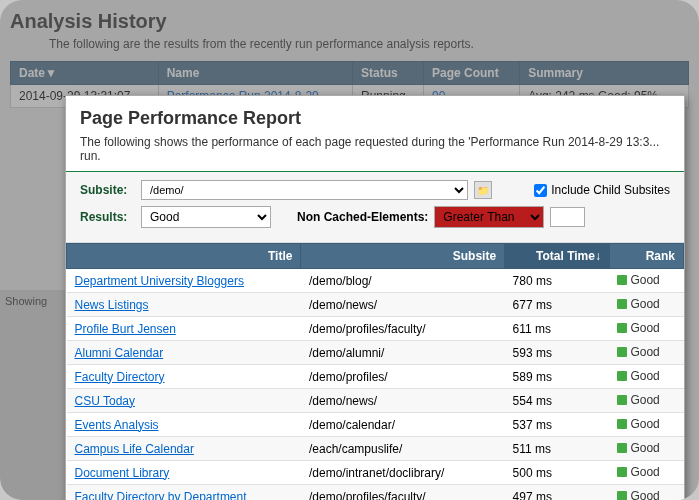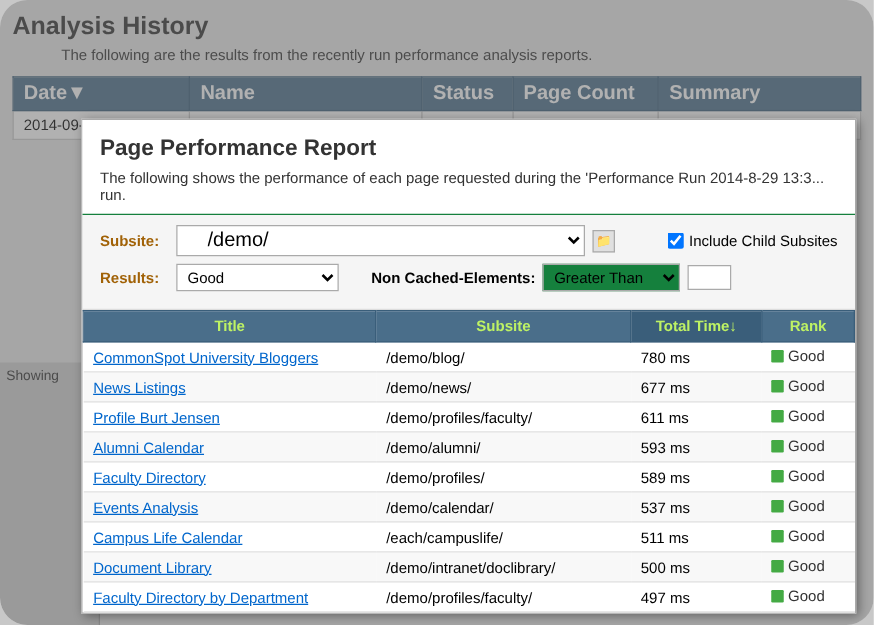--- a/index.html
+++ b/index.html
@@ -6,51 +6,51 @@
     body { font-family: Arial, sans-serif; font-size: 12px; background: #c8c8c8; overflow: hidden; }
 
     .outer-page { background: #e8e8e8; width: 699px; height: 500px; position: relative; overflow: hidden; border-radius: 22px; }
 
     
     .analysis-bg { position: absolute; top: 0; left: 0; right: 0; bottom: 0; padding: 10px; }
     .analysis-title { font-size: 20px; font-weight: bold; color: #333; margin-bottom: 4px; }
     .analysis-subtitle { font-size: 12px; color: #333; margin-bottom: 10px; margin-left: 39px; }
 
     .analysis-table { width: 100%; border-collapse: collapse; }
-    .analysis-table th { background: #4a6e8a; color: white; padding: 4px 8px; text-align: left; font-size: 16px; border: 1px solid #3a5e7a; }
+    .analysis-table th { background: #4a6e8a; color: white; padding: 4px 8px; text-align: left; font-size: 12px; border: 1px solid #3a5e7a; }
     .analysis-table td { background: white; padding: 4px 8px; border: 1px solid #ccc; font-size: 12px; }
     .analysis-table td a { color: #0066cc; text-decoration: none; }
 
     
     .sidebar-showing { position: absolute; left: 0; top: 290px; width: 80px; background: #d0d0d0; padding: 5px; font-size: 11px; color: #333; border-right: 1px solid #aaa; height: 210px; }
 
     
     .modal-overlay { position: absolute; top: 0; left: 0; right: 0; bottom: 0; background: rgba(100,100,100,0.5); }
 
     
     .modal { position: absolute; top: 95px; left: 65px; width: 620px; background: white; border: 1px solid #aaa; box-shadow: 2px 2px 8px rgba(0,0,0,0.4); }
     .modal-header { background: white; padding: 12px 14px 8px 14px; border-bottom: 1px solid #15803d; }
     .modal-title { font-size: 18px; font-weight: bold; color: #333; margin-bottom: 6px; }
     .modal-desc { font-size: 12px; color: #333; }
 
     .modal-controls { padding: 8px 14px; border-bottom: 1px solid #ddd; background: #f5f5f5; }
     .control-row { display: flex; align-items: center; margin-bottom: 6px; gap: 6px; }
-    .control-label { font-size: 12px; font-weight: bold; color: #a16207; min-width: 55px; }
-    .subsite-select { flex: 1; padding: 2px 20px; font-size: 16px; border: 1px solid #aaa; background: white; }
+    .control-label { font-size: 12px; font-weight: bold; color: #14532d; min-width: 55px; }
+    .subsite-select { flex: 1; padding: 2px 4px; font-size: 11px; border: 1px solid #aaa; background: white; }
     .subsite-icon { width: 18px; height: 18px; background: #e0e0e0; border: 1px solid #aaa; display: inline-flex; align-items: center; justify-content: center; font-size: 10px; cursor: pointer; }
     .checkbox-include { display: flex; align-items: center; gap: 4px; font-size: 12px; padding-left: 36px; }
     .results-select { padding: 2px 4px; font-size: 12px; border: 1px solid #aaa; background: white; width: 130px; }
     .noncached-label { font-size: 12px; font-weight: bold; }
-    .noncached-select { padding: 2px 4px; font-size: 12px; border: 1px solid #aaa; background: #15803d; width: 110px; }
+    .noncached-select { padding: 2px 4px; font-size: 12px; border: 1px solid #aaa; background: #b91c1c; width: 110px; }
     .noncached-val { padding: 2px 4px; font-size: 12px; border: 1px solid #aaa; width: 35px; }
 
     
     .results-table-wrap { overflow-y: auto; max-height: 320px; }
     .results-table { width: 100%; border-collapse: collapse; }
-    .results-table th { background: #4a6e8a; color: #bef264; padding: 5px 8px; text-align: center; font-size: 12px; border: 1px solid #3a5e7a; cursor: pointer; }
+    .results-table th { background: #4a6e8a; color: #ffffff; padding: 5px 8px; text-align: right; font-size: 12px; border: 1px solid #3a5e7a; cursor: pointer; }
     .results-table th.sorted { background: #3a5e7a; }
     .results-table td { padding: 4px 8px; border-bottom: 1px solid #e0e0e0; font-size: 12px; background: white; }
     .results-table td a { color: #0066cc; text-decoration: underline; }
     .results-table tr:nth-child(even) td { background: #f8f8f8; }
 
     .good-badge { display: inline-flex; align-items: center; gap: 3px; }
     .good-icon { width: 10px; height: 10px; background: #44aa44; display: inline-block; border-radius: 1px; }
     .good-text { color: #333; }
   </style>
 </head>
@@ -121,21 +121,21 @@
         <thead>
           <tr>
             <th style="width:38%;">Title</th>
             <th style="width:33%;">Subsite</th>
             <th class="sorted" style="width:17%;">Total Time↓</th>
             <th style="width:12%;">Rank</th>
           </tr>
         </thead>
         <tbody id="results-tbody">
         <tr>
-      <td><a href="#">CommonSpot University Bloggers</a></td>
+      <td><a href="#">Department University Bloggers</a></td>
       <td>/demo/blog/</td>
       <td>780 ms</td>
       <td>
         <span class="good-badge">
           <span class="good-icon"></span>
           <span class="good-text">Good</span>
         </span>
       </td>
     </tr>
             <tr>
@@ -168,20 +168,31 @@
         <span class="good-badge">
           <span class="good-icon"></span>
           <span class="good-text">Good</span>
         </span>
       </td>
     </tr>
             <tr>
       <td><a href="#">Faculty Directory</a></td>
       <td>/demo/profiles/</td>
       <td>589 ms</td>
+      <td>
+        <span class="good-badge">
+          <span class="good-icon"></span>
+          <span class="good-text">Good</span>
+        </span>
+      </td>
+    </tr>
+            <tr>
+      <td><a href="#">CSU Today</a></td>
+      <td>/demo/news/</td>
+      <td>554 ms</td>
       <td>
         <span class="good-badge">
           <span class="good-icon"></span>
           <span class="good-text">Good</span>
         </span>
       </td>
     </tr>
             <tr>
       <td><a href="#">Events Analysis</a></td>
       <td>/demo/calendar/</td>

